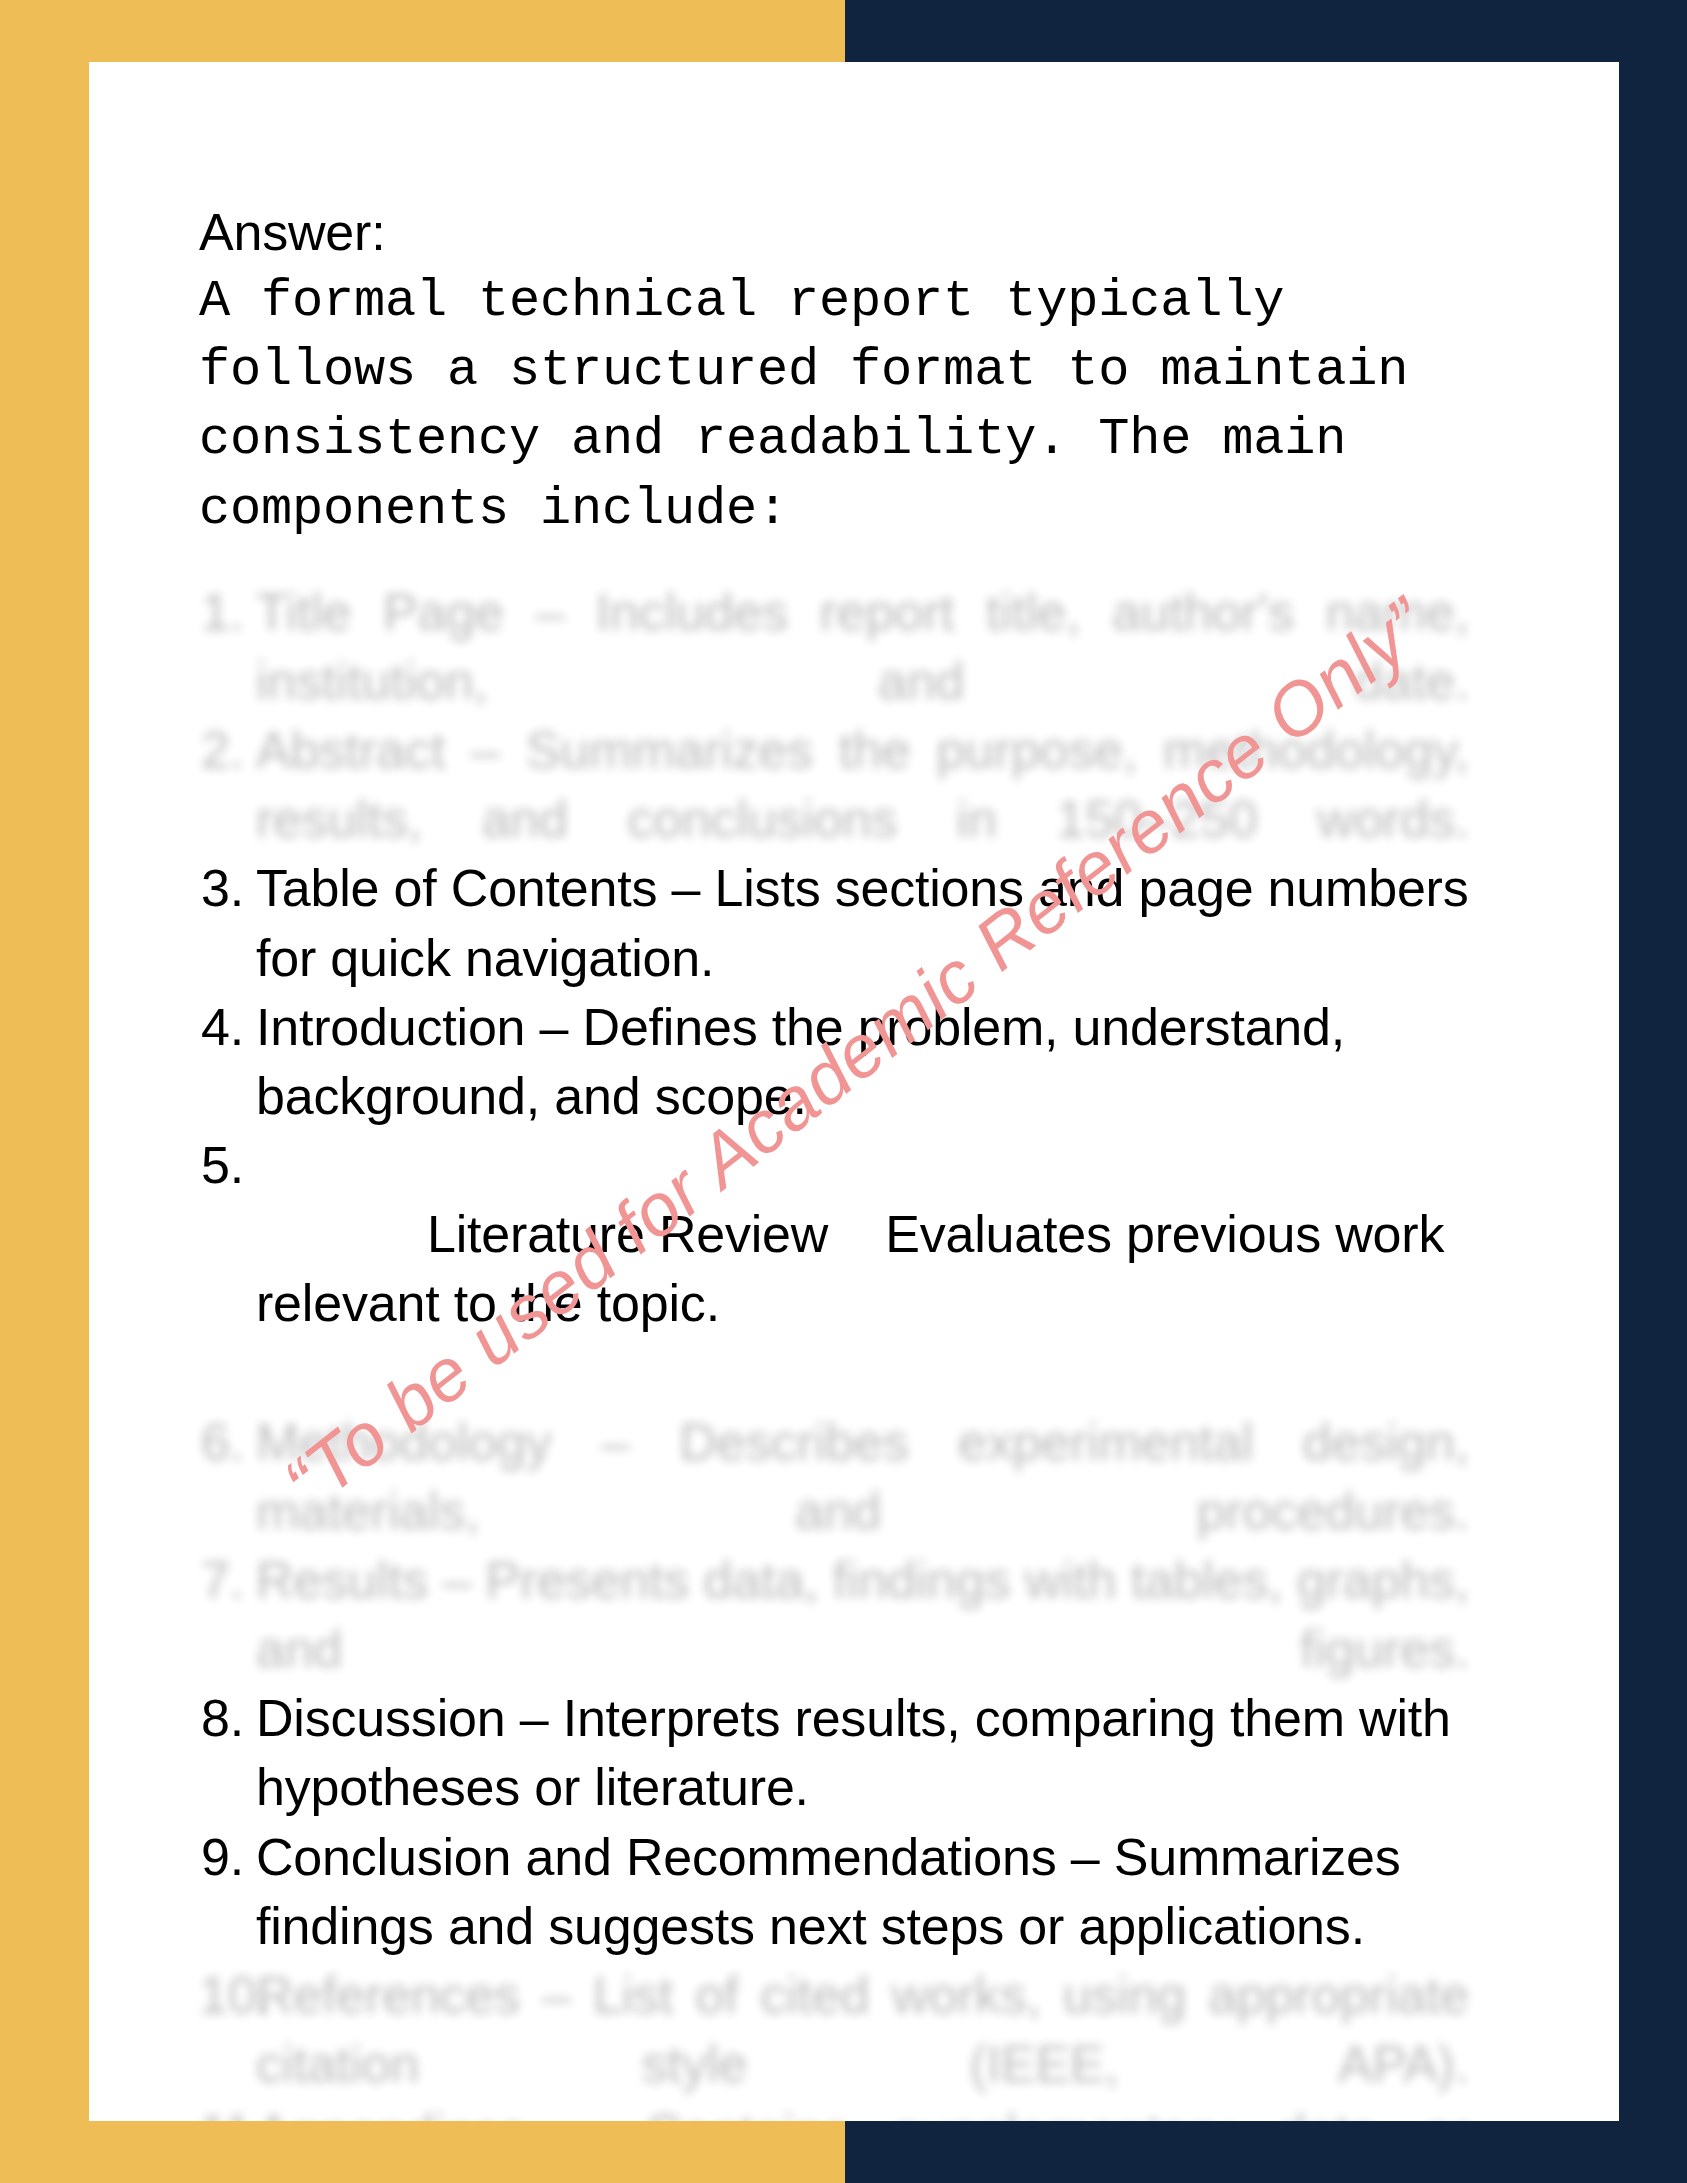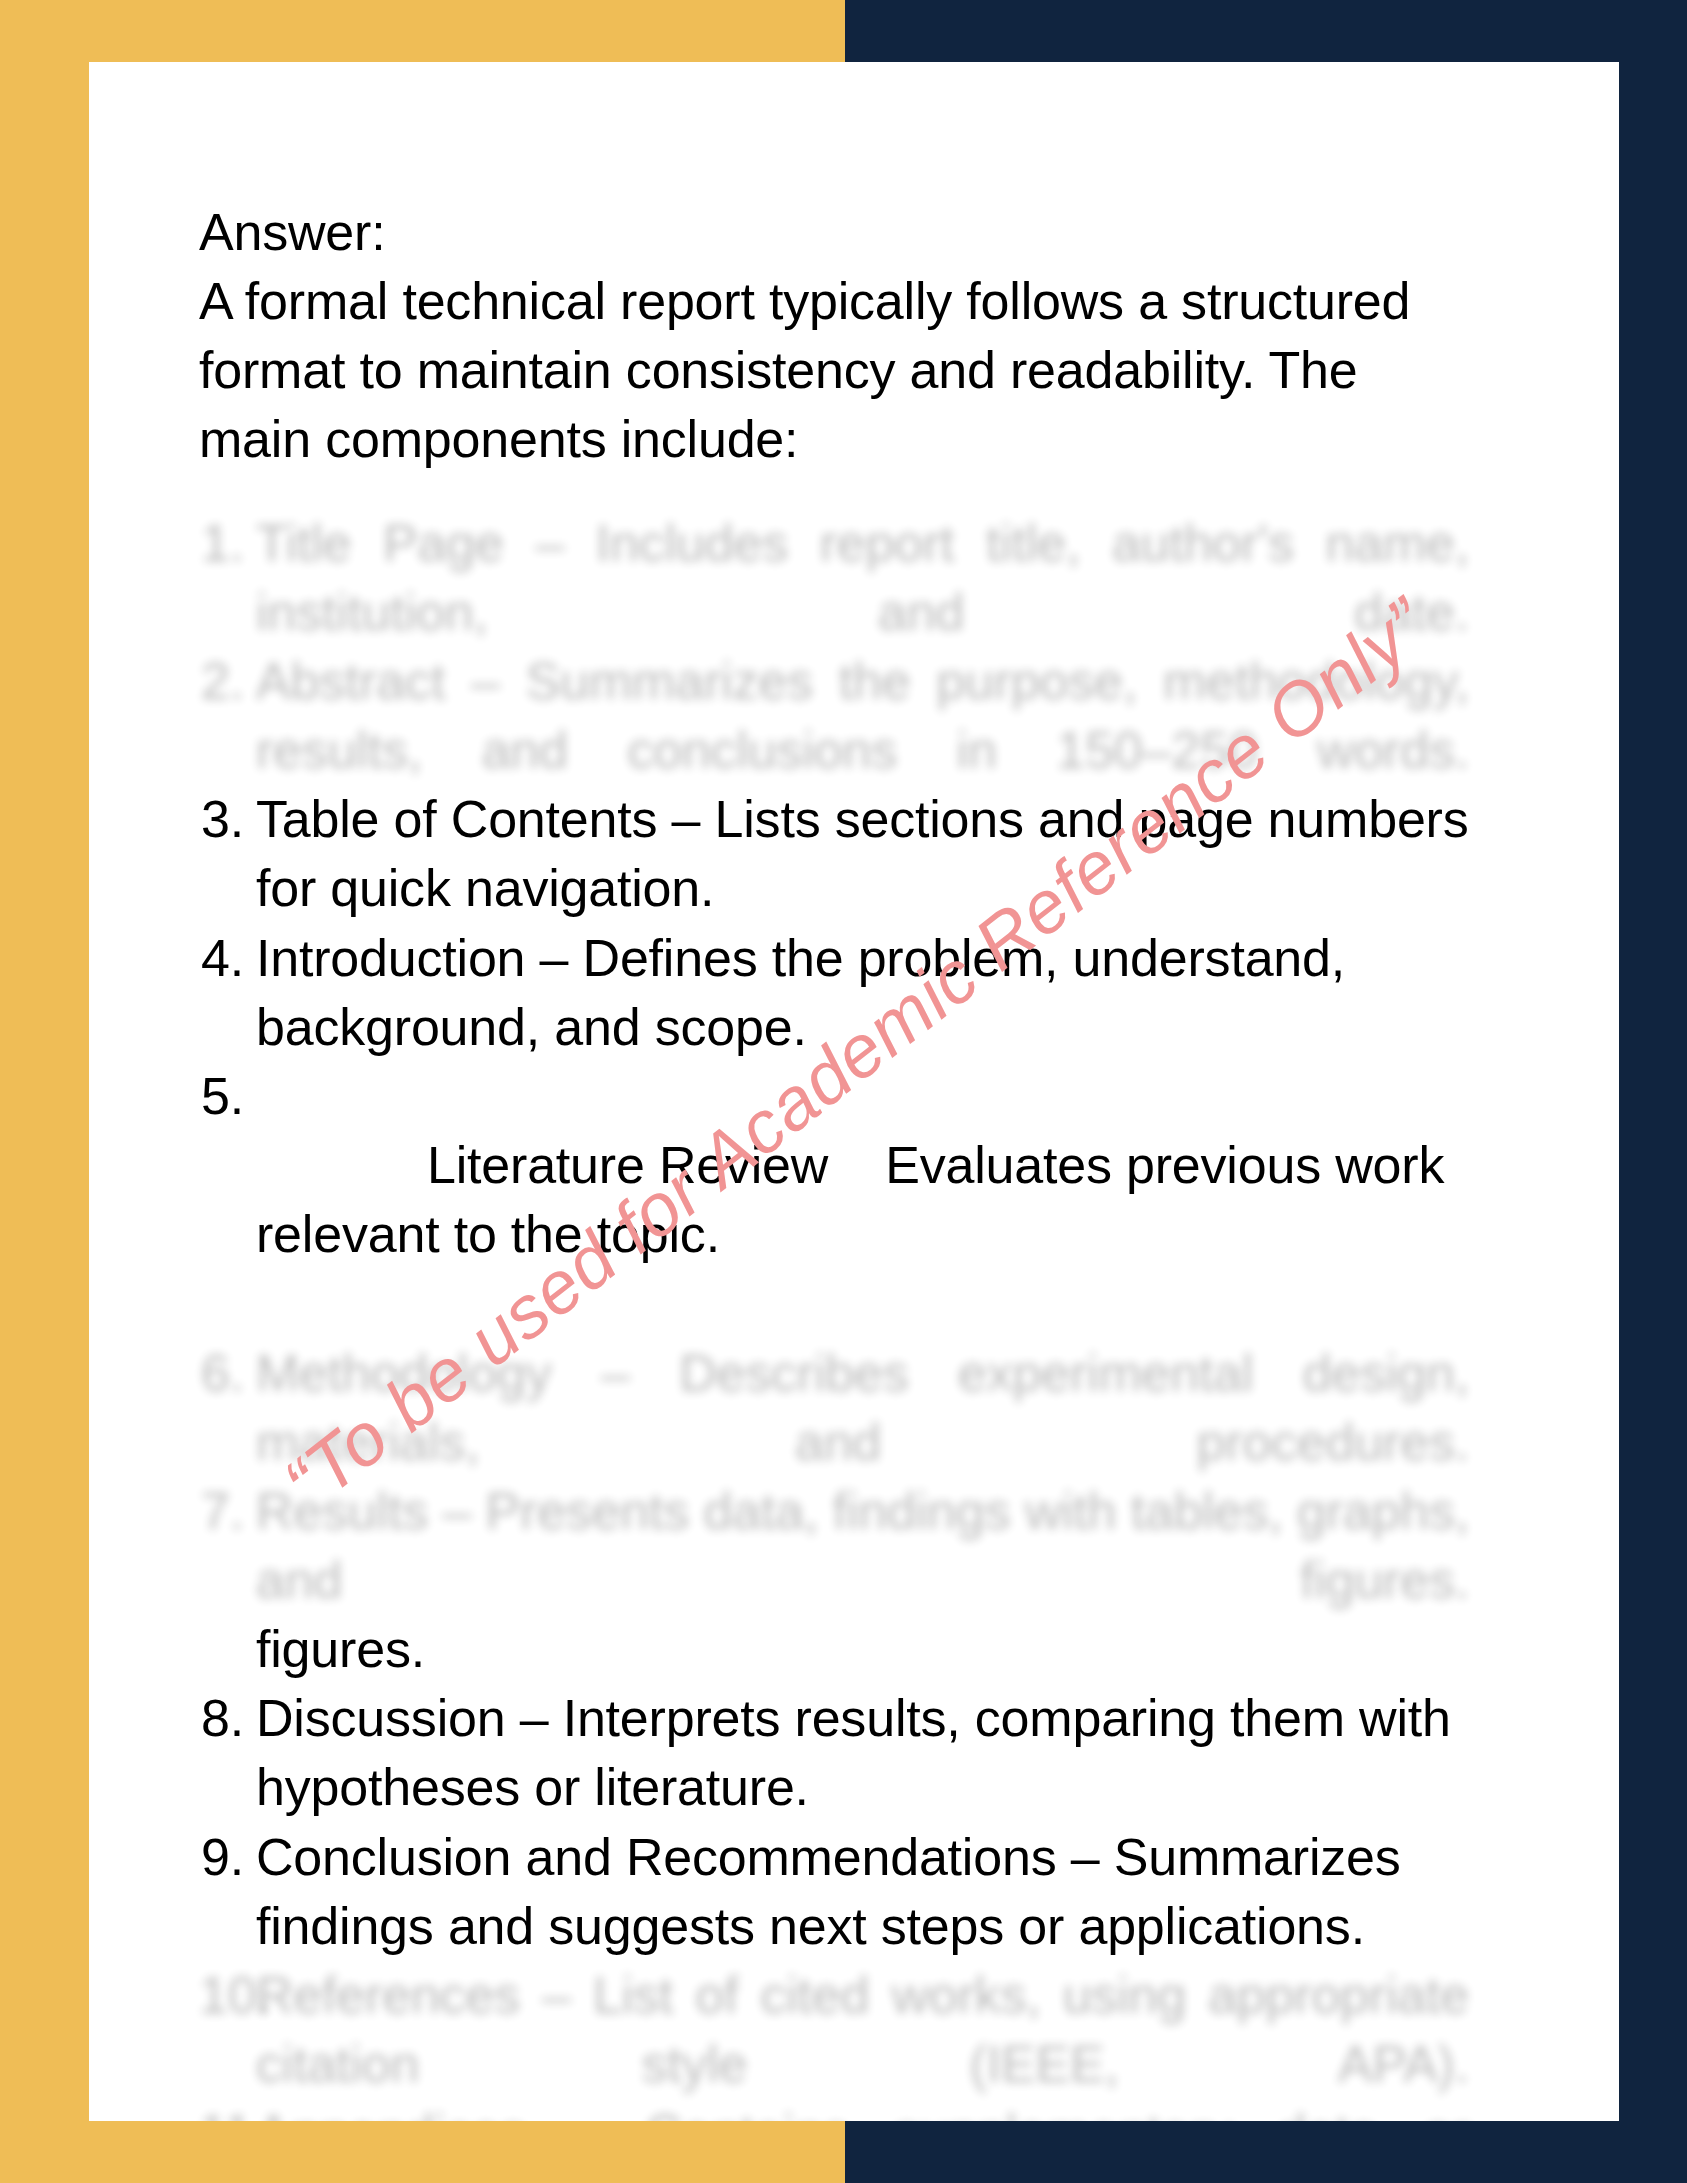--- a/index.html
+++ b/index.html
@@ -63,21 +63,21 @@
     font-size: 52px;
     line-height: 1.33;
     font-stretch: condensed;
     letter-spacing: -0.2px;
   }
 
   .para {
     margin: 0;
     white-space: pre-wrap;
   }
-  .para + .para { margin-top: 0; }
+  .para + .para { margin-top: 0; font-family: Liberation Mono, monospace; }
   .spacer-md { height: 34px; }
   .spacer-xl { height: 120px; }
 
   
   .list {
     margin: 0;
     padding: 0;
     list-style: none;
   }
   .list-item {
@@ -184,24 +184,20 @@
         <li class="list-item">
           <span class="li-num blurred">6.</span>
           <span class="li-text justify blurred">Methodology – Describes experimental design, materials, and procedures.</span>
         </li>
 
         <li class="list-item">
           <span class="li-num blurred">7.</span>
           <span class="li-text justify blurred">Results – Presents data, findings with tables, graphs, and figures.</span>
         </li>
 
-        <li class="list-item">
-          <span class="li-num"></span>
-          <span class="li-text">figures.</span>
-        </li>
 
         <li class="list-item">
           <span class="li-num">8.</span>
           <span class="li-text">Discussion – Interprets results, comparing them with hypotheses or literature.</span>
         </li>
 
         <li class="list-item">
           <span class="li-num">9.</span>
           <span class="li-text">Conclusion and Recommendations – Summarizes findings and suggests next steps or applications.</span>
         </li>

